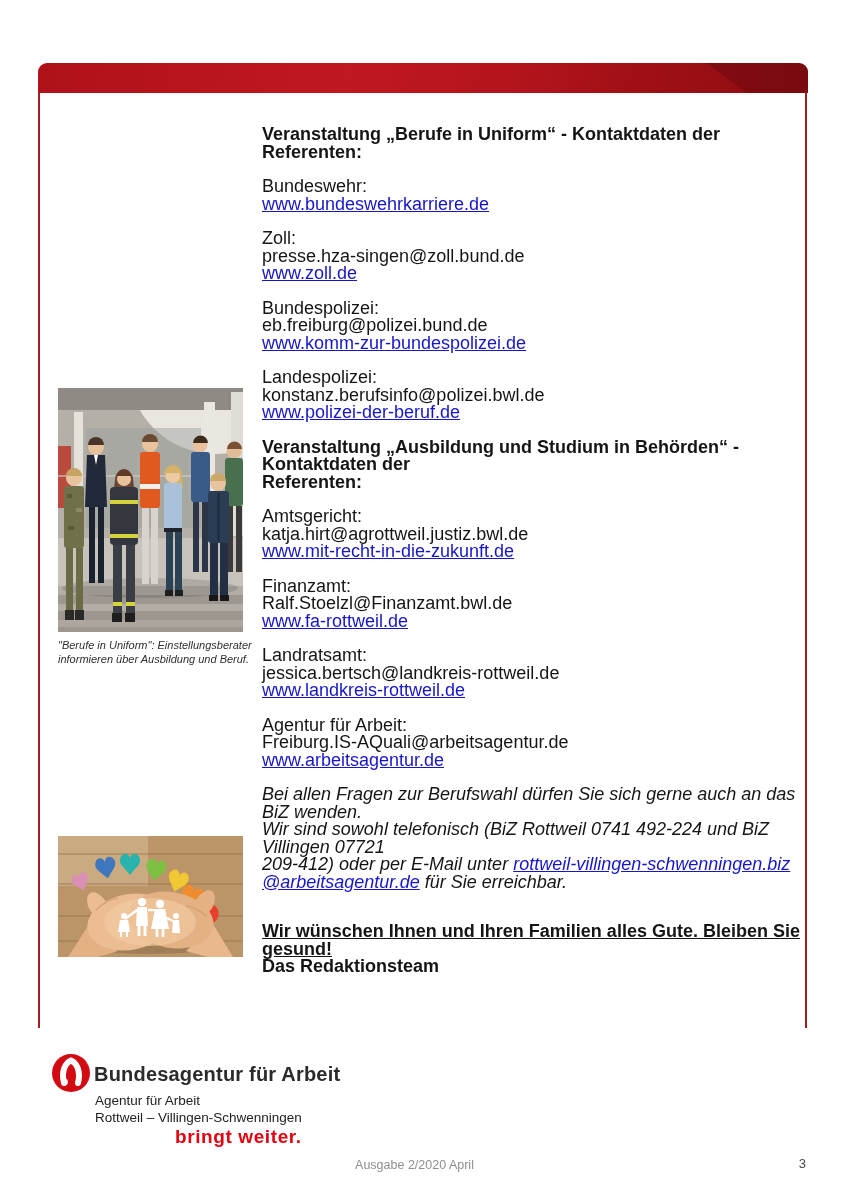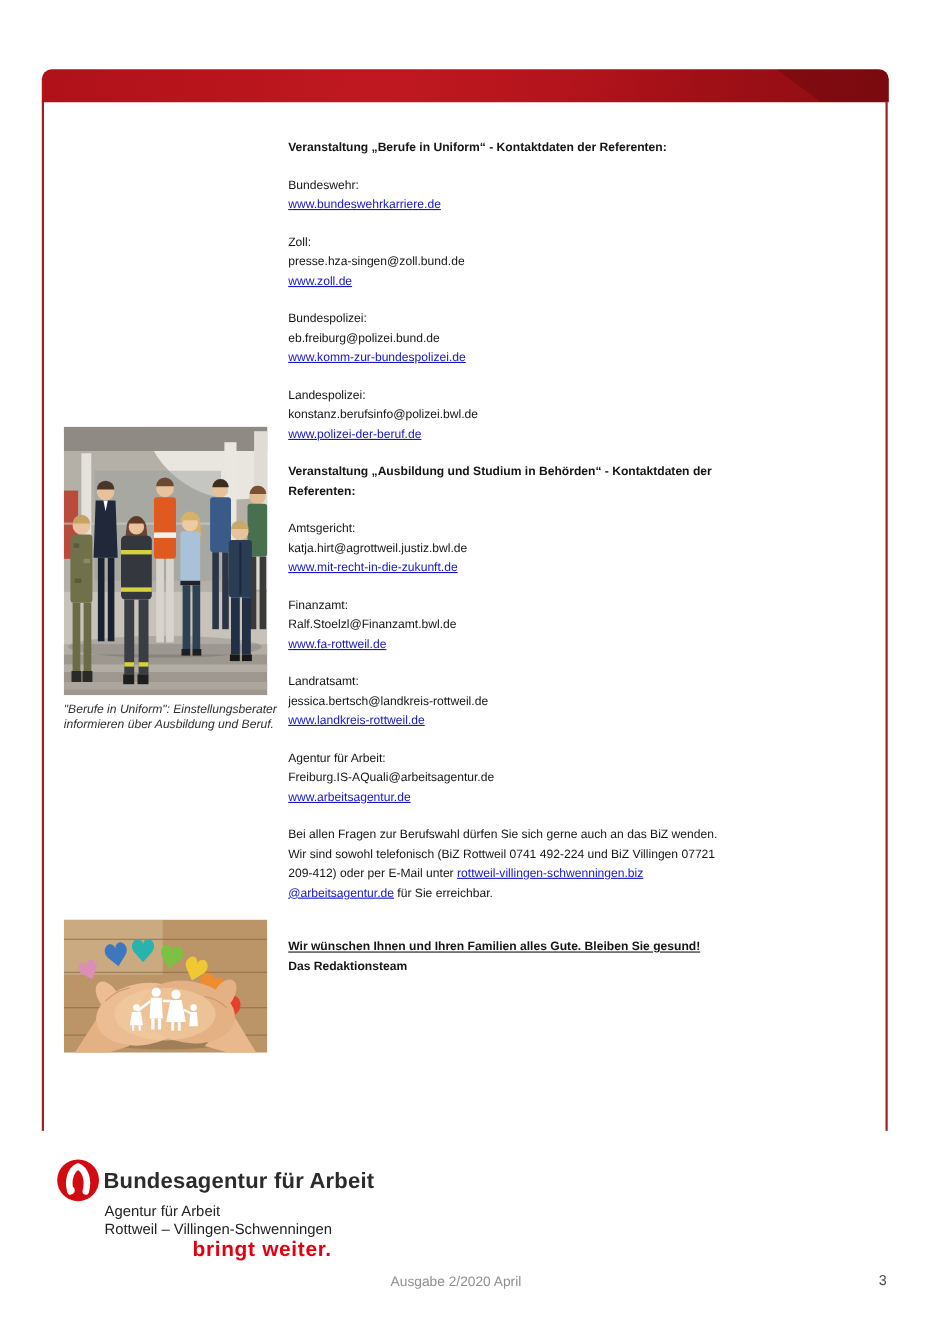--- a/index.html
+++ b/index.html
@@ -10,26 +10,26 @@
   .header-bar{position:absolute;left:38px;top:63px;width:770px;height:30px;
     border-radius:9px 9px 0 0;overflow:hidden;
     background:linear-gradient(100deg,#b01119 0%,#c01820 40%,#b4141c 62%,#a00f16 78%,#8e0d13 100%);}
   .header-bar::after{content:"";position:absolute;top:0;right:0;width:170px;height:100%;
     background:rgba(80,5,9,.32);clip-path:polygon(40% 0,100% 0,100% 100%,64% 100%);}
   .frame-left,.frame-right{position:absolute;top:92px;width:2px;height:936px;background:#a31d22;}
   .frame-left{left:38px}.frame-right{left:805px}
 
   
   .content{position:absolute;left:262px;top:126px;width:540px;
-    font-size:11px;line-height:17.5px;color:#151515;}
+    font-size:18px;line-height:17.5px;color:#151515;}
   .heading{font-weight:bold;margin:0 0 17px 0;}
   .heading2{font-weight:bold;margin:15px 0 17px 0;}
   .contact-group{margin:0 0 17px 0;}
   .link{color:#1616c8;text-decoration:underline;cursor:pointer;}
-  .biz{margin-top:12px;}
+  .biz{margin-top:12px;font-style:italic;}
   .wish{margin-top:32px;font-weight:bold;text-decoration:underline;}
   .team{margin-top:0;font-weight:bold;}
 
   
   .photo1{position:absolute;left:58px;top:388px;width:185px;height:244px;}
   .photo2{position:absolute;left:58px;top:836px;width:185px;height:121px;}
   .photo1 svg,.photo2 svg{display:block;width:100%;height:100%;}
   .caption{position:absolute;left:58px;top:638px;width:200px;
     font-style:italic;font-size:11px;line-height:14px;color:#2f2f2f;}
 

